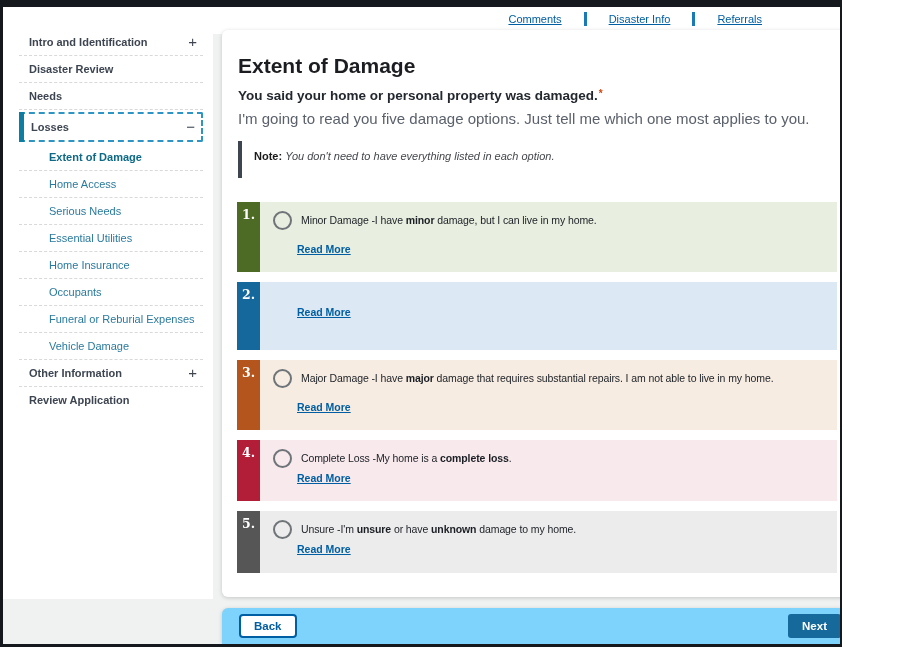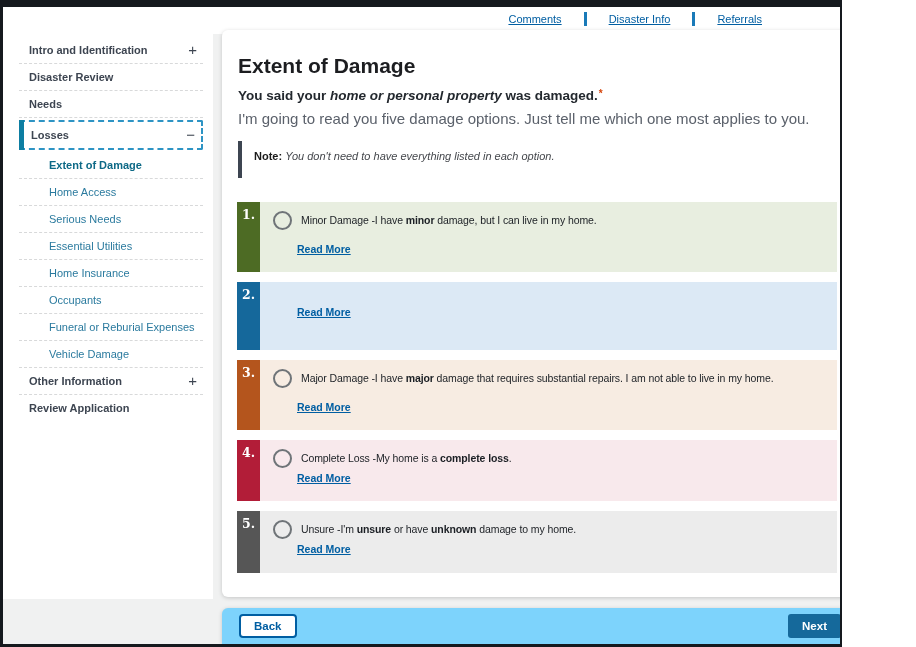--- a/index.html
+++ b/index.html
@@ -13,21 +13,21 @@
     background:#f0f1f1;
     font-family:"Liberation Sans",sans-serif;
     overflow:hidden;
   }
   
   .topbar{position:absolute;top:0;left:0;right:0;height:27px;background:#ffffff;}
   .top-links{position:absolute;top:5px;right:78px;display:flex;align-items:center;gap:22px;}
   .top-link{font-size:11px;color:#005ea2;text-decoration:underline;font-weight:400;cursor:pointer;}
   .nav-sep{width:3px;height:14px;background:#1a7ab8;}
   
-  .sidebar{position:absolute;left:0;top:0;width:210px;height:592px;background:#ffffff;padding-top:30px;box-sizing:border-box;}
+  .sidebar{position:absolute;left:0;top:0;width:210px;height:592px;background:#ffffff;padding-top:22px;box-sizing:border-box;}
   .s-item{
     margin:0 10px 0 16px;
     padding:7px 6px 7px 10px;
     display:flex;align-items:center;justify-content:space-between;
     border-bottom:1px dashed #d8d9da;
     cursor:pointer;box-sizing:border-box;position:relative;
   }
   .s-item:last-child{border-bottom:none;}
   .s-item .lbl{font-size:11px;font-weight:700;color:#3d4551;}
   .s-item.sub{padding-left:30px;border-bottom:1px dashed #d8d9da;}
@@ -44,21 +44,21 @@
   
   .card{
     position:absolute;left:219px;top:23px;width:636px;height:567px;
     background:#ffffff;border-radius:6px;
     box-shadow:0 1px 4px rgba(0,0,0,.18);
     box-sizing:border-box;
     padding:16px 20px 0 15px;
   }
   .page-title{font-size:21px;font-weight:600;color:#1c1d20;margin:8px 0 10px 1px;}
   .subtitle{font-size:13.5px;font-weight:600;color:#23282e;margin:0 0 7px 1px;}
-  .subtitle .it{font-style:italic;}
+  .subtitle .it{}
   .req{color:#d54309;font-size:10px;vertical-align:top;margin-left:1px;}
   .desc{font-size:15px;color:#5b616b;margin:0 0 14px 1px;}
   .note-box{
     border-left:4px solid #3d4551;
     padding:9px 12px 16px 12px;
     margin:14px 0 0 1px;
     font-size:11px;color:#1b1b1b;
   }
   .note-box .note-label{font-weight:700;}
   .note-box .note-text{font-style:italic;color:#44474c;}

